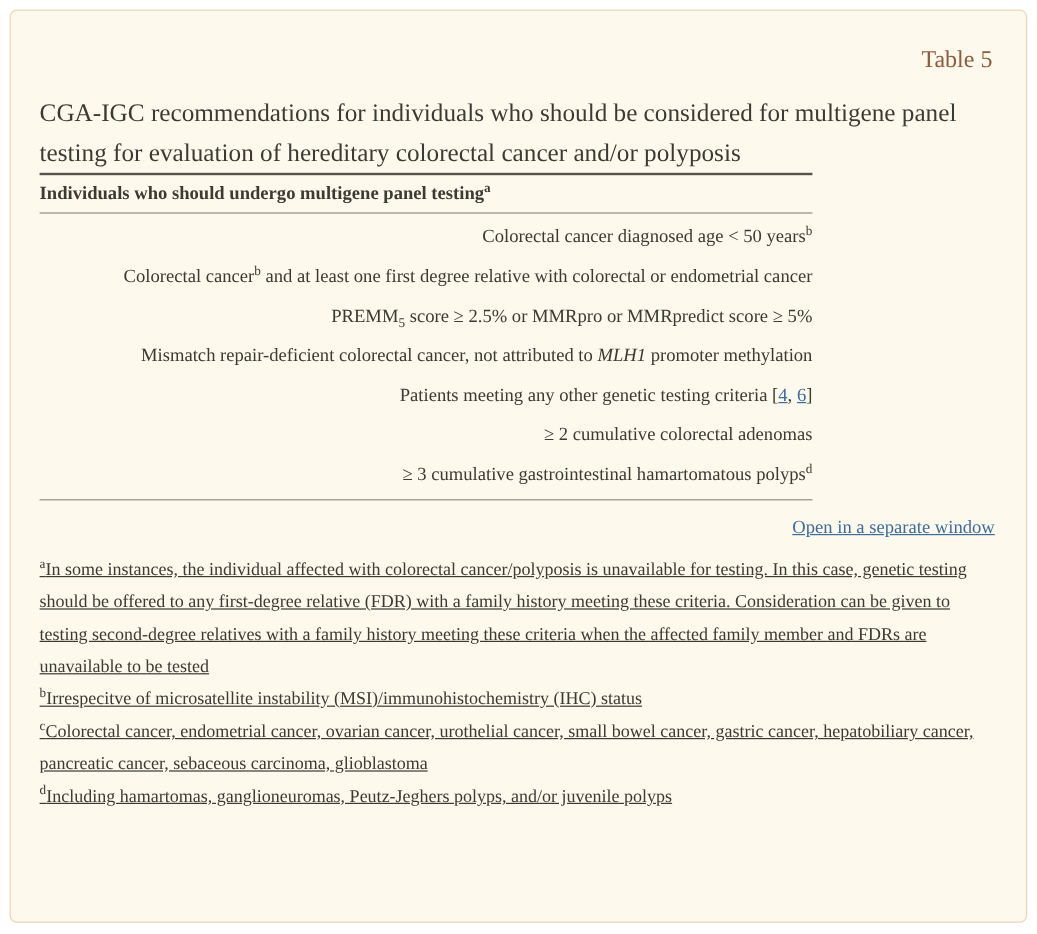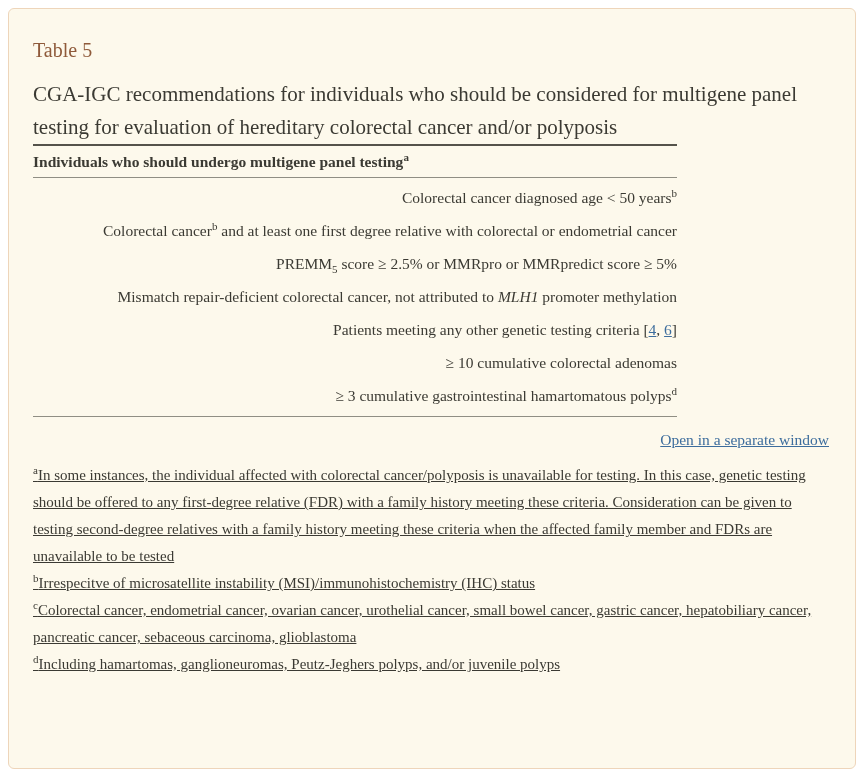--- a/index.html
+++ b/index.html
@@ -18,20 +18,21 @@
     border-radius:6px;
     padding:16px 28px 0 24px;
     overflow:hidden;
   }
   .title{
     font-size:20px;
     font-weight:normal;
     color:#8f5a3a;
     margin:12px 0 0 0;
     line-height:26px;
+    text-align:right;
   }
   .caption{
     font-size:21px;
     line-height:33px;
     margin:15px 0 0 0;
   }
   .tbl{
     width:644px;
     margin-top:0;
     font-size:15.5px;
@@ -81,21 +82,21 @@
   <p class="caption">CGA-IGC recommendations for individuals who should be considered for multigene panel testing for evaluation of hereditary colorectal cancer and/or polyposis</p>
 
   <div class="tbl">
     <div class="tbl-header">Individuals who should undergo multigene panel testing<sup>a</sup></div>
     <div class="tbl-rows">
         <div class="tbl-row">Colorectal cancer diagnosed age &lt; 50 years<sup>b</sup></div>
         <div class="tbl-row">Colorectal cancer<sup>b</sup> and at least one first degree relative with colorectal or endometrial cancer</div>
         <div class="tbl-row">PREMM<sub>5</sub> score ≥ 2.5% or MMRpro or MMRpredict score ≥ 5%</div>
         <div class="tbl-row">Mismatch repair-deficient colorectal cancer, not attributed to <em>MLH1</em> promoter methylation</div>
         <div class="tbl-row">Patients meeting any other genetic testing criteria [<a>4</a>, <a>6</a>]</div>
-        <div class="tbl-row">≥ 10 cumulative colorectal adenomas</div>
+        <div class="tbl-row">≥ 2 cumulative colorectal adenomas</div>
         <div class="tbl-row">≥ 3 cumulative gastrointestinal hamartomatous polyps<sup>d</sup></div>
       </div>
   </div>
 
   <div class="open-row">
     <a>Open in a separate window</a>
   </div>
 
   <div class="footnotes">
       <p class="footnote"><sup>a</sup>In some instances, the individual affected with colorectal cancer/polyposis is unavailable for testing. In this case, genetic testing should be offered to any first-degree relative (FDR) with a family history meeting these criteria. Consideration can be given to testing second-degree relatives with a family history meeting these criteria when the affected family member and FDRs are unavailable to be tested</p>

